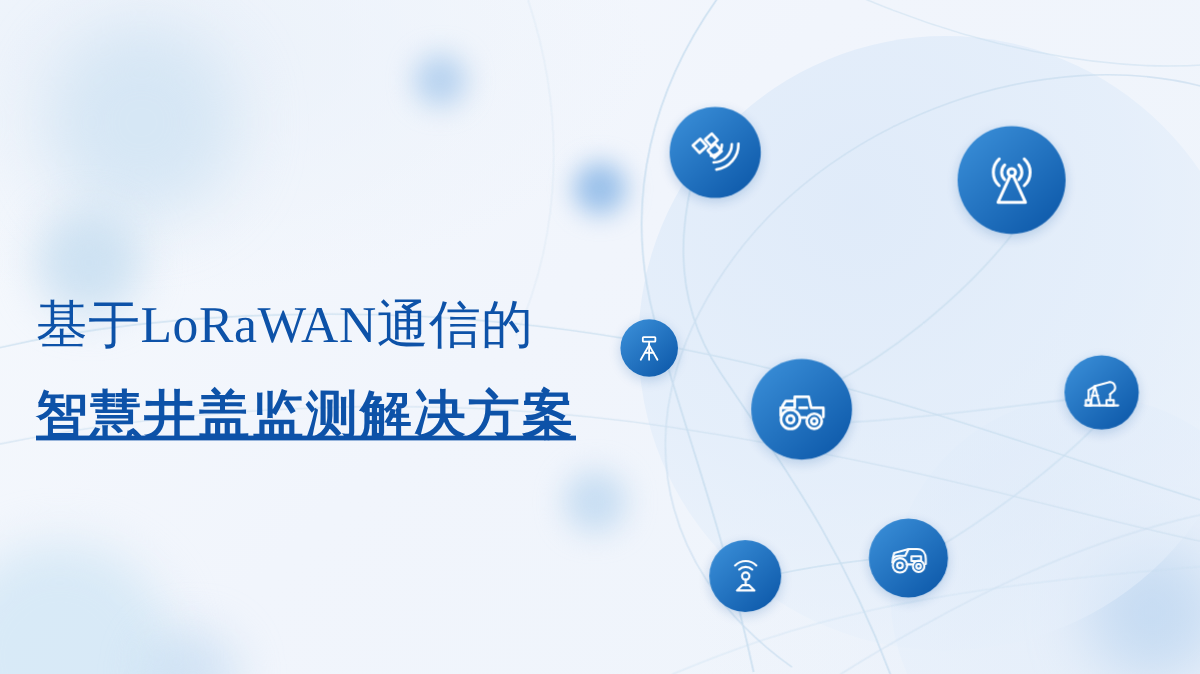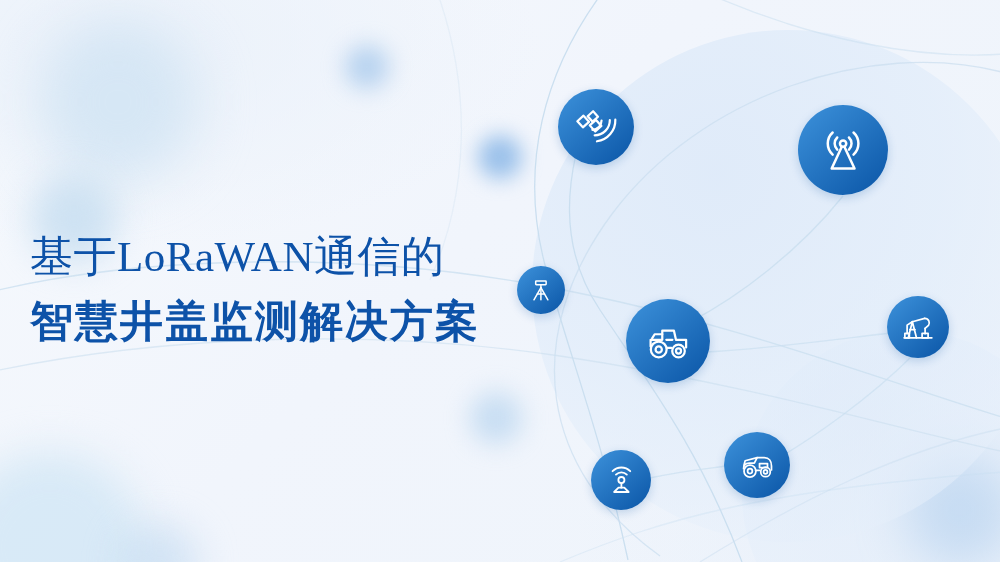--- a/index.html
+++ b/index.html
@@ -27,35 +27,37 @@
        rgba(226,237,250,.80) 45%,
        rgba(233,241,251,.55) 78%,
        rgba(238,245,252,.18) 100%);
   }
 
   
   .arcs{position:absolute;left:0;top:0;width:1000px;height:562px;pointer-events:none;}
 
   
   #title{
-    position:absolute;left:30px;top:224px;
+    position:absolute;left:30px;top:239px;
     line-height:1.52;
     letter-spacing:.5px;
     user-select:none;
   }
   .tline{
     font-size:43px;
     font-weight:500;
     white-space:nowrap;
     font-family:"Liberation Serif","DejaVu Serif",serif;
   }
   .tline.l2{
     font-family:"Liberation Sans","DejaVu Sans",sans-serif;
     font-weight:600;
     letter-spacing:2px;
+    margin-top:10px;
+    text-decoration:underline;
   }
 
   
   .badge{
     position:absolute;border-radius:50%;
     display:flex;align-items:center;justify-content:center;
     background:linear-gradient(138deg,#3d92db 0%,#2a81d1 32%,#1568b9 68%,#0a55a6 100%);
     box-shadow:0 3px 10px rgba(21,90,170,.22);
   }
   .badge svg{display:block;}

